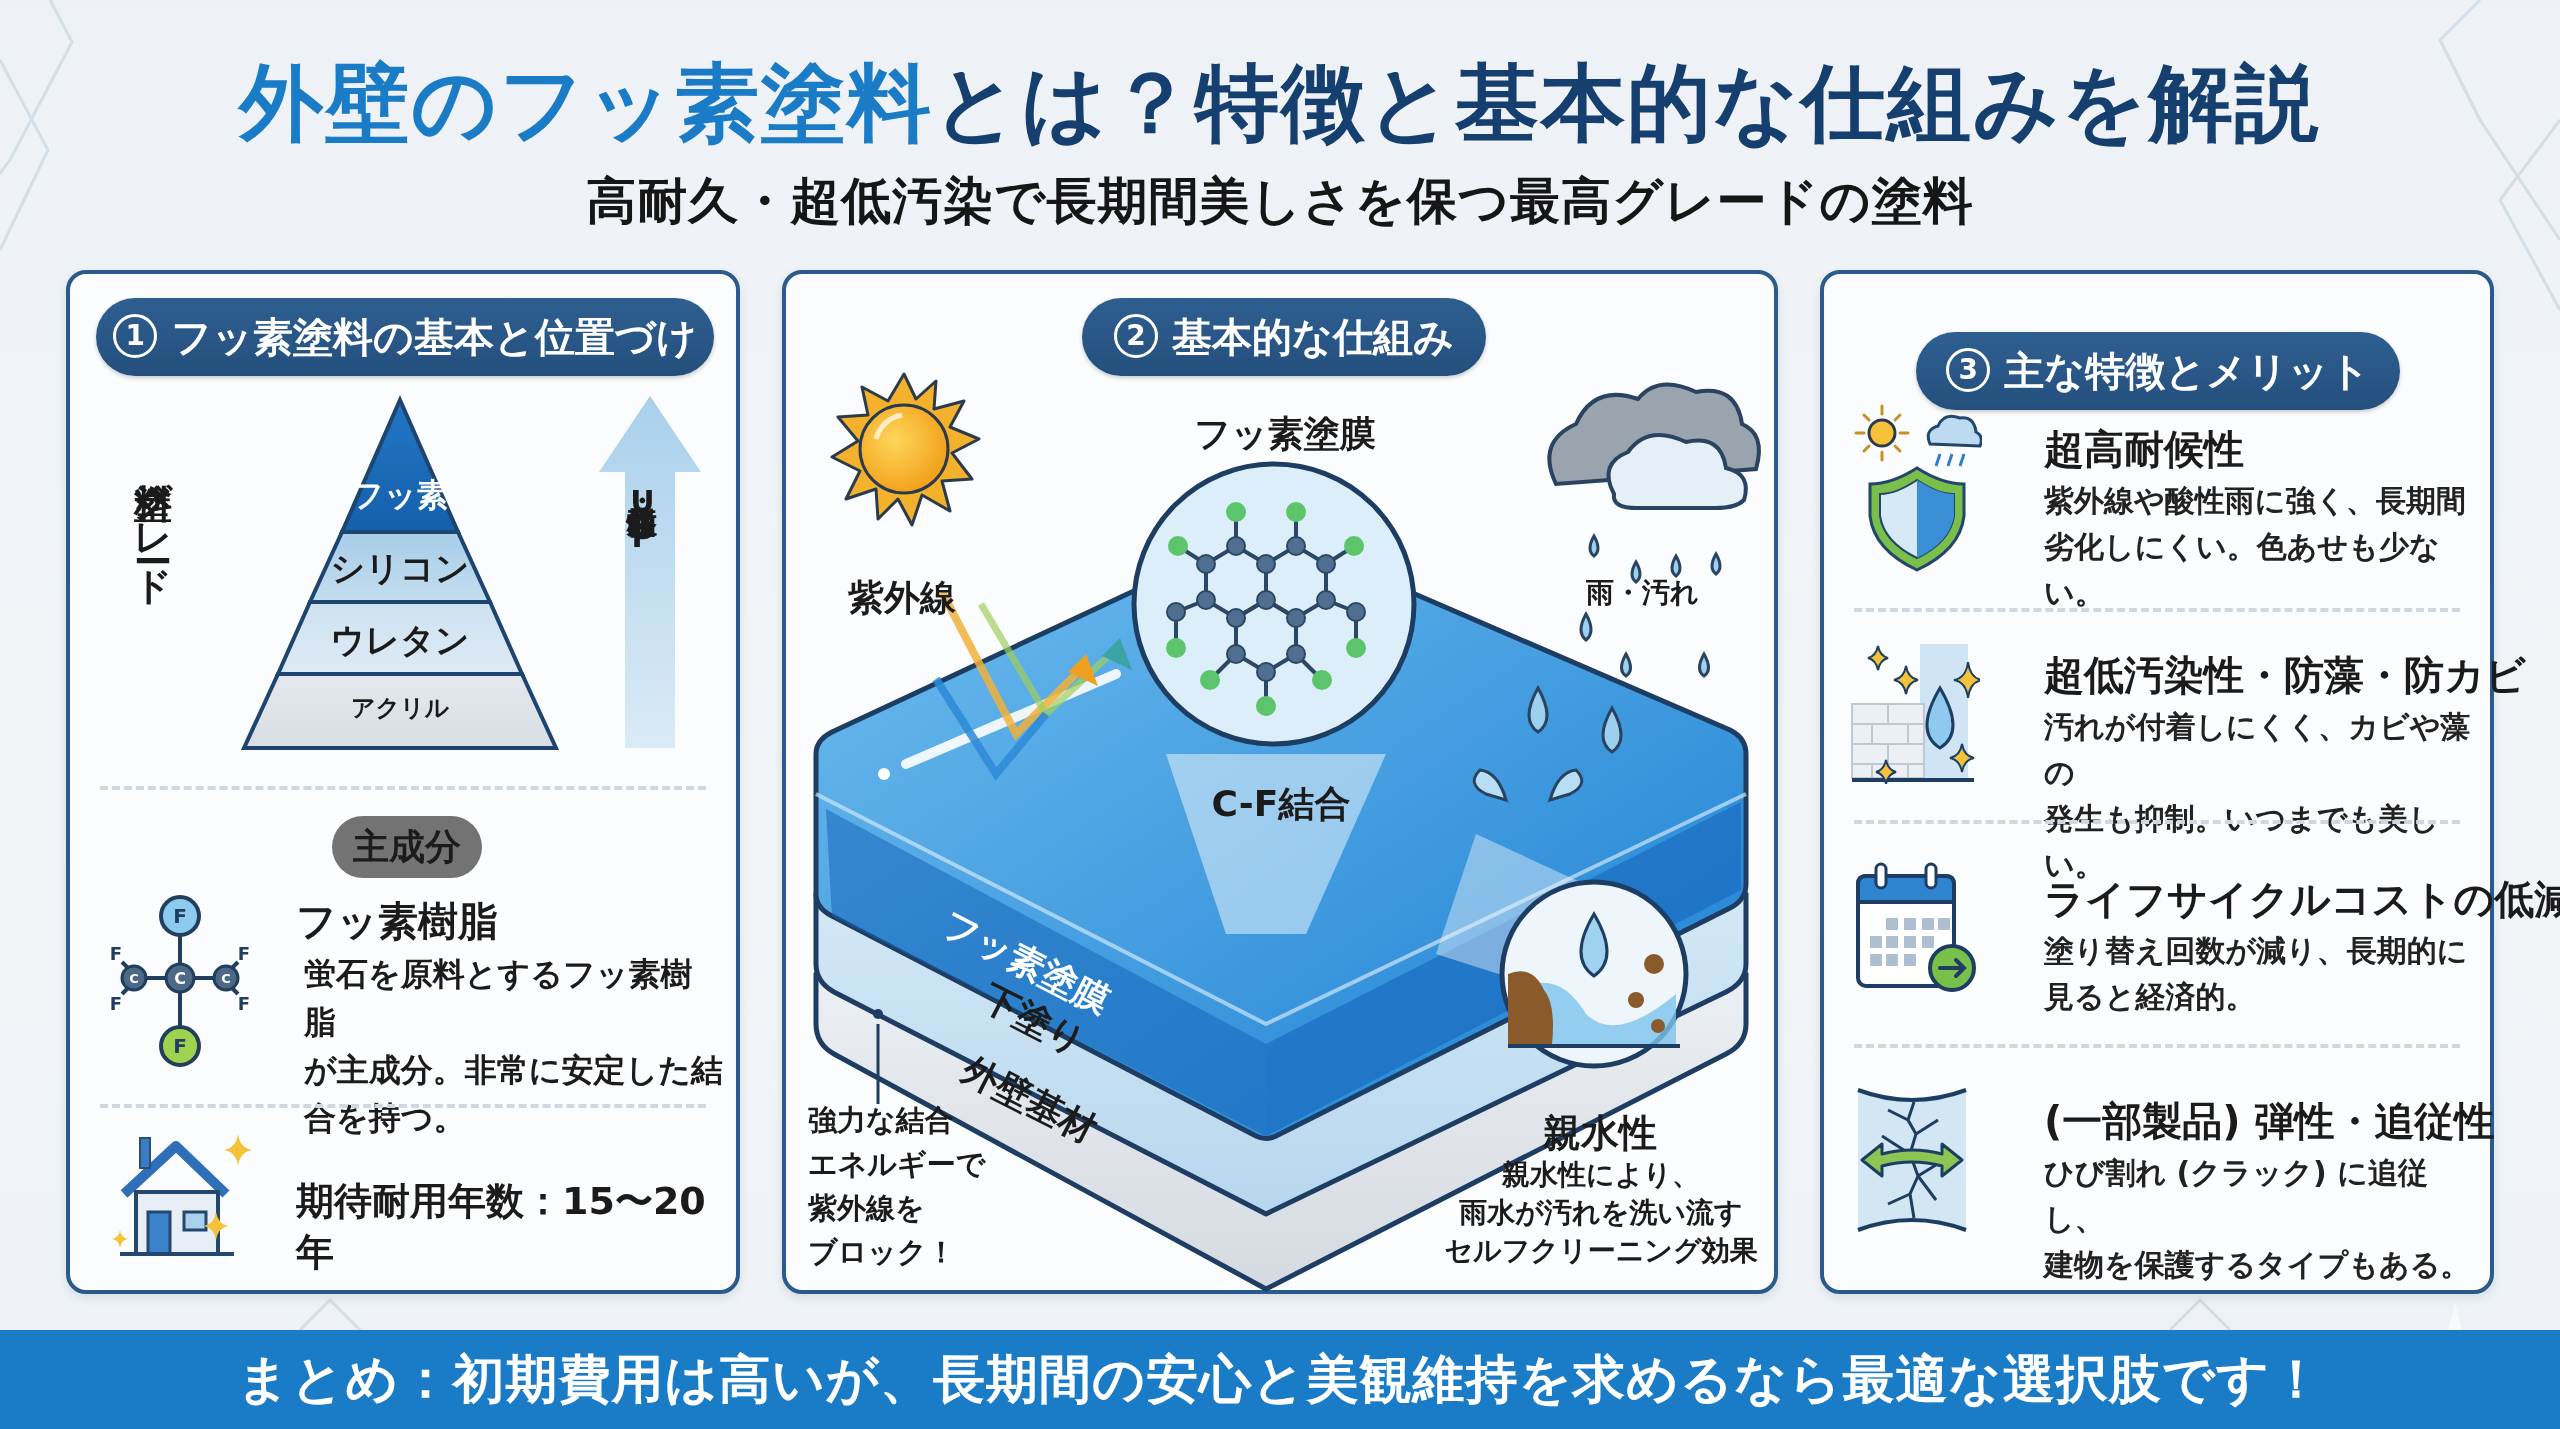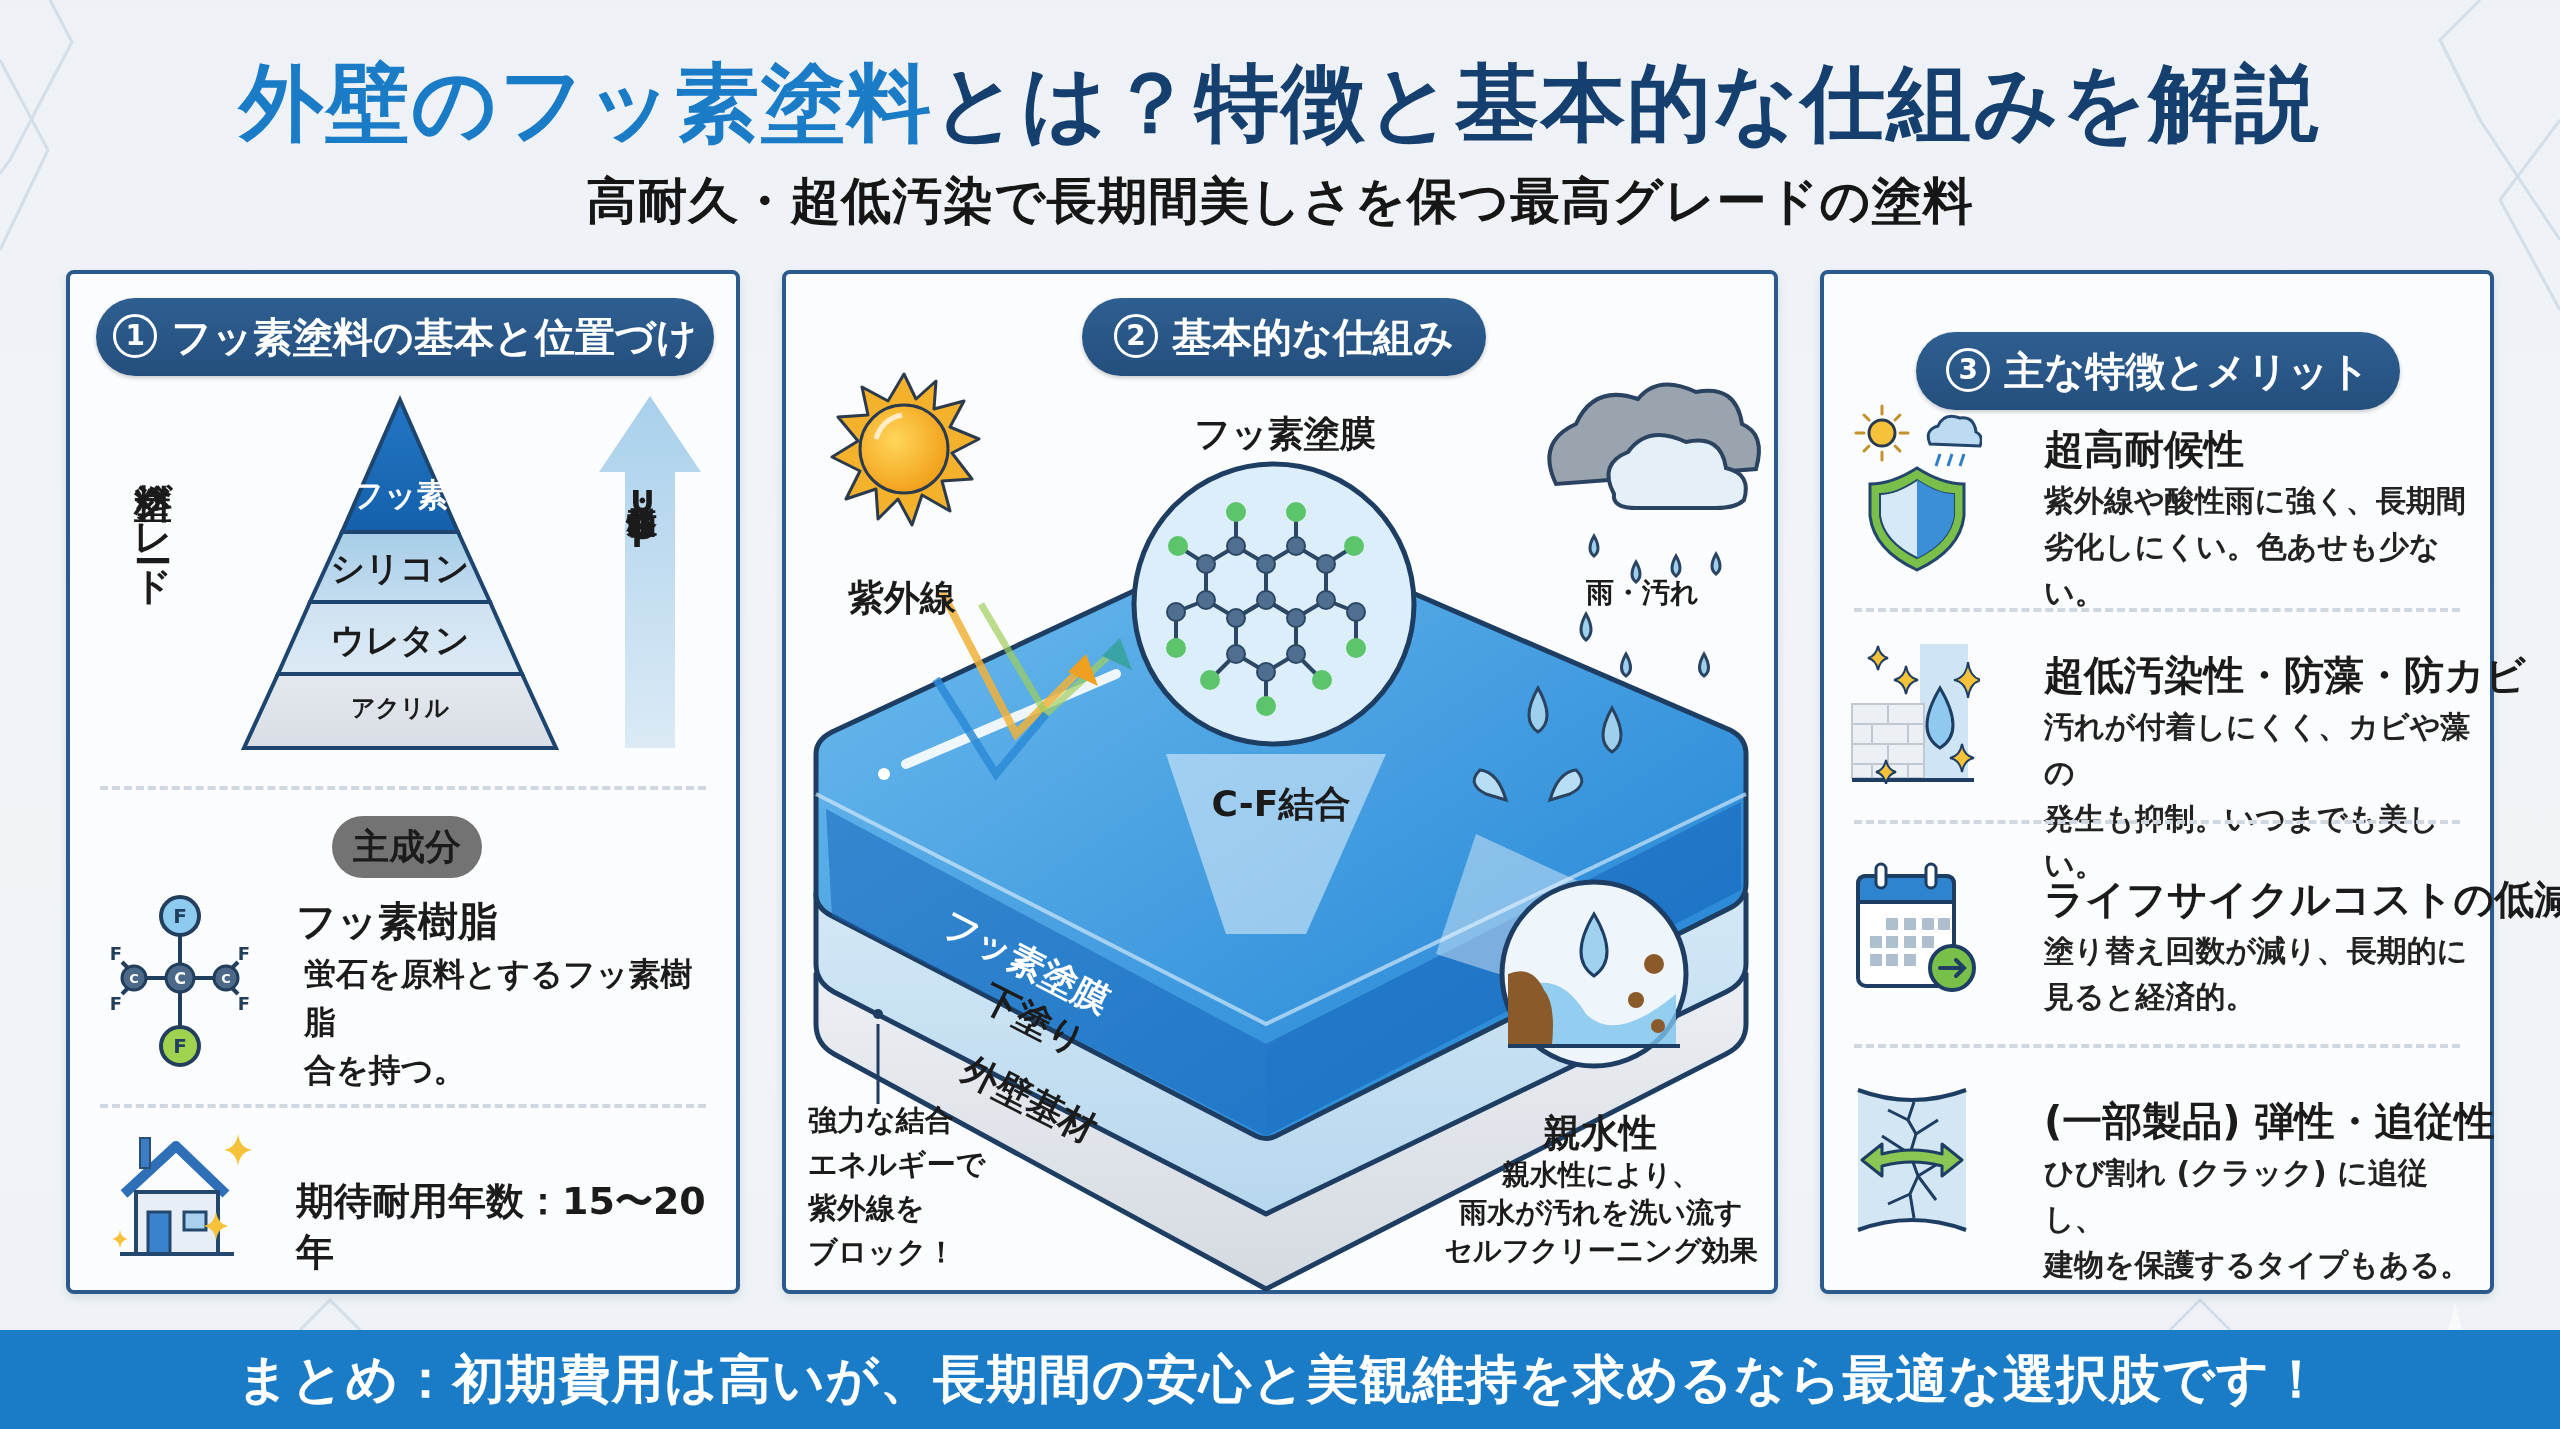--- a/index.html
+++ b/index.html
@@ -16,21 +16,21 @@
     font-size: 84px; font-weight: bold; letter-spacing: 2px; line-height: 110px;
   }
   .title .t1 { color: #1a7bc7; }
   .title .t2 { color: #143f6e; }
   .subtitle {
     position: absolute; top: 168px; left: 0; width: 2560px; text-align: center;
     font-size: 50px; font-weight: bold; color: #161616; letter-spacing: 1px;
   }
   .panel {
     position: absolute; top: 270px; height: 1024px;
-    background: #fbfcfd; border: 4px solid #2b5b8c; border-radius: 8px;
+    background: #fbfcfd; border: 4px solid #2b5b8c; border-radius: 20px;
     box-shadow: 0 4px 10px rgba(40,70,110,0.12);
   }
   #panel1 { left: 66px; width: 674px; }
   #panel2 { left: 782px; width: 996px; }
   #panel3 { left: 1820px; width: 674px; }
   .pill {
     position: absolute; top: 24px; height: 78px; border-radius: 39px;
     background: linear-gradient(180deg, #2e5f91, #244f7d);
     color: #ffffff; font-size: 40px; font-weight: bold; line-height: 78px;
     text-align: center; white-space: nowrap;
@@ -145,20 +145,21 @@
         <text x="116" y="97" font-size="13" fill="#fff">C</text>
       <text x="6" y="74" font-size="18">F</text>
         <text x="6" y="124" font-size="18">F</text>
       <text x="134" y="74" font-size="18">F</text>
         <text x="134" y="124" font-size="18">F</text>
     </g>
   </svg>
   <div class="abs bold" style="left:226px;top:620px;font-size:40px;">フッ素樹脂</div>
   <div class="abs bold" style="left:234px;top:676px;font-size:32px;line-height:48px;width:420px;">
     <div>蛍石を原料とするフッ素樹脂</div>
+    <div>が主成分。非常に安定した結</div>
     <div>合を持つ。</div>
   </div>
 
   <div class="dash" style="top:830px;"></div>
 
   <svg class="abs" style="left:36px;top:850px;" width="150" height="140" viewBox="0 0 150 140">
     <path d="M18 70 L70 22 L120 70" fill="none" stroke="#2e6fb8" stroke-width="10" stroke-linejoin="round"></path>
     <rect x="34" y="14" width="10" height="30" fill="#3b7cc3" stroke="#2a4f77" stroke-width="2"></rect>
     <rect x="30" y="68" width="82" height="62" fill="#e8eef5" stroke="#24476e" stroke-width="4"></rect>
     <rect x="42" y="88" width="22" height="42" fill="#3a82cc" stroke="#24476e" stroke-width="3"></rect>

